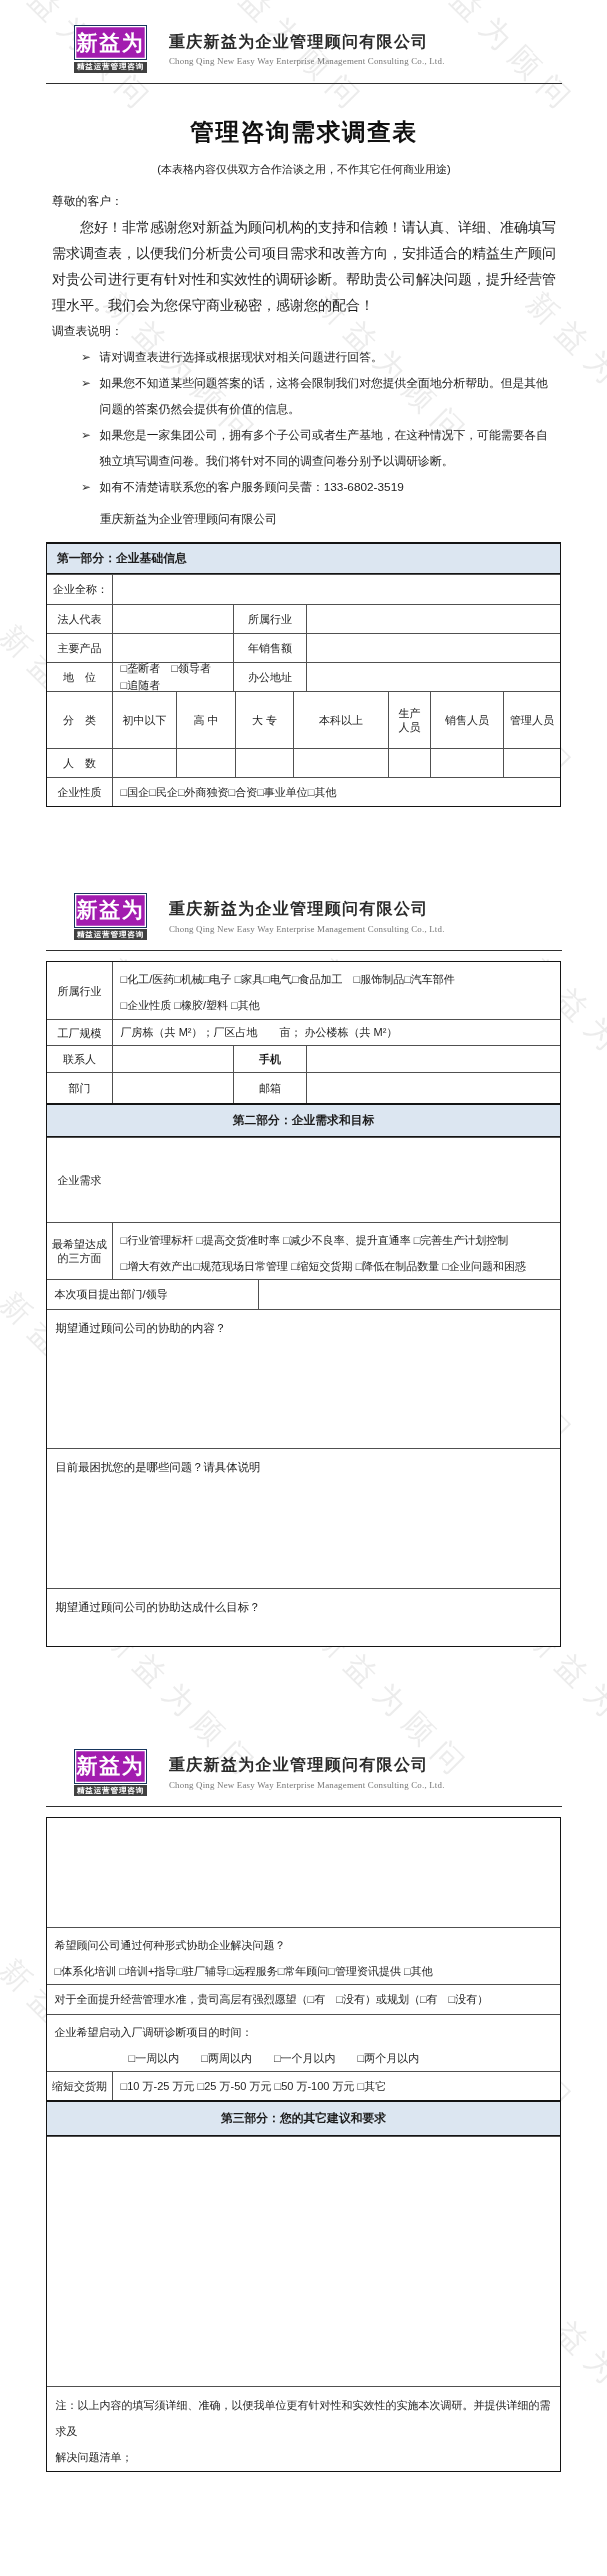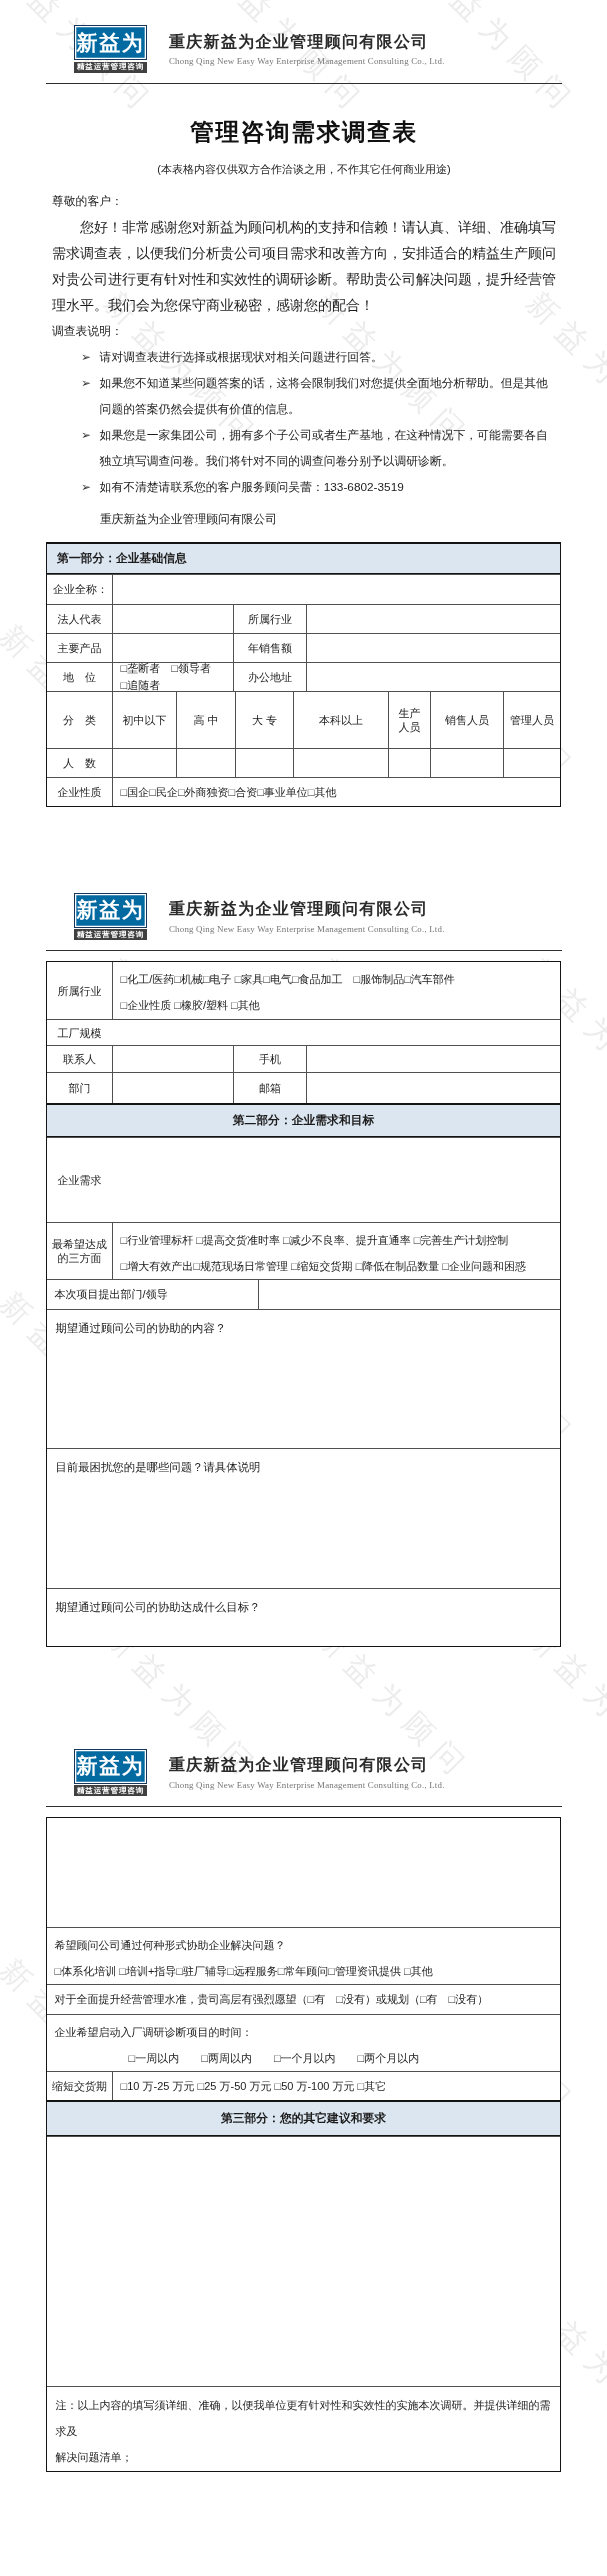--- a/index.html
+++ b/index.html
@@ -5,21 +5,21 @@
   html,body{margin:0;padding:0;}
   body{width:608px;font-family:"Liberation Sans","DejaVu Sans",sans-serif;background:#fff;color:#1c1c1c;}
   #doc{position:relative;width:608px;height:2576px;overflow:hidden;background:#fff;}
   #wm-layer{position:absolute;inset:0;z-index:0;pointer-events:none;}
   .wm{position:absolute;transform:rotate(45deg);font-size:30px;letter-spacing:11px;color:rgba(185,185,185,.28);white-space:nowrap;font-weight:400;}
   #content{position:relative;z-index:1;}
   .page{position:absolute;left:0;right:0;}
   
   .hdr{display:flex;align-items:center;margin-left:74px;margin-top:0;height:51px;}
   .logo{width:73px;flex:0 0 73px;}
-  .logo-main{height:35px;background:#0369a1;color:#fff;display:flex;align-items:center;justify-content:center;font-size:21px;font-weight:800;letter-spacing:1.7px;border:1.7px solid #17365d;box-sizing:border-box;box-shadow:inset 0 0 0 1.3px #fff;}
+  .logo-main{height:35px;background:#a21caf;color:#fff;display:flex;align-items:center;justify-content:center;font-size:21px;font-weight:800;letter-spacing:1.7px;border:1.7px solid #17365d;box-sizing:border-box;box-shadow:inset 0 0 0 1.3px #fff;}
   .logo-bar{height:11px;margin-top:1.7px;background:#404040;color:#fff;display:flex;align-items:center;justify-content:center;font-size:7.6px;letter-spacing:0.8px;font-weight:700;}
   .co{margin-left:22px;}
   .co-cn{font-size:16px;font-weight:700;color:#2b2b2b;letter-spacing:1.3px;}
   .co-en{font-family:"Liberation Serif","DejaVu Serif",serif;font-size:8.9px;color:#777;margin-top:3.4px;letter-spacing:0.2px;}
   .rule{margin:8.4px 46px 0 46px;border-top:1.7px solid #2e2e2e;height:0;}
   
   .title{margin-top:32px;text-align:center;font-size:23.6px;font-weight:900;letter-spacing:1.7px;color:#111;}
   .subtitle{margin-top:14.3px;text-align:center;font-size:11px;color:#222;}
   .salut{margin:17px 52px 0;font-size:11.8px;}
   .para{margin:3.4px 52px 0;font-size:14px;line-height:26px;text-indent:2em;text-align:justify;}
@@ -185,25 +185,26 @@
       <div class="tbl">
         <div class="row">
           <div class="cell lab" style="width:65px;height:57px;">所属行业</div>
           <div class="cell multi flex1" style="height:57px;">
             <div>□化工/医药□机械□电子 □家具□电气□食品加工　□服饰制品□汽车部件</div>
             <div>□企业性质 □橡胶/塑料 □其他</div>
           </div>
         </div>
         <div class="row">
           <div class="cell lab" style="width:65px;height:25px;">工厂规模</div>
+          <div class="cell opt flex1" style="height:25px;">厂房栋（共 M²）；厂区占地　　亩； 办公楼栋（共 M²）</div>
         </div>
         <div class="row">
           <div class="cell lab" style="width:65px;height:26px;">联系人</div>
           <div class="cell" style="width:121px;height:26px;"></div>
-          <div class="cell lab" style="width:73px;height:26px;">手机</div>
+          <div class="cell lab" style="width:73px;height:26px;font-weight:bold;">手机</div>
           <div class="cell flex1" style="height:26px;"></div>
         </div>
         <div class="row">
           <div class="cell lab" style="width:65px;height:30px;">部门</div>
           <div class="cell" style="width:121px;height:30px;"></div>
           <div class="cell lab" style="width:73px;height:30px;">邮箱</div>
           <div class="cell flex1" style="height:30px;"></div>
         </div>
         <div class="row band-row">
           <div class="cell band center flex1" style="height:32px;">第二部分：企业需求和目标</div>

